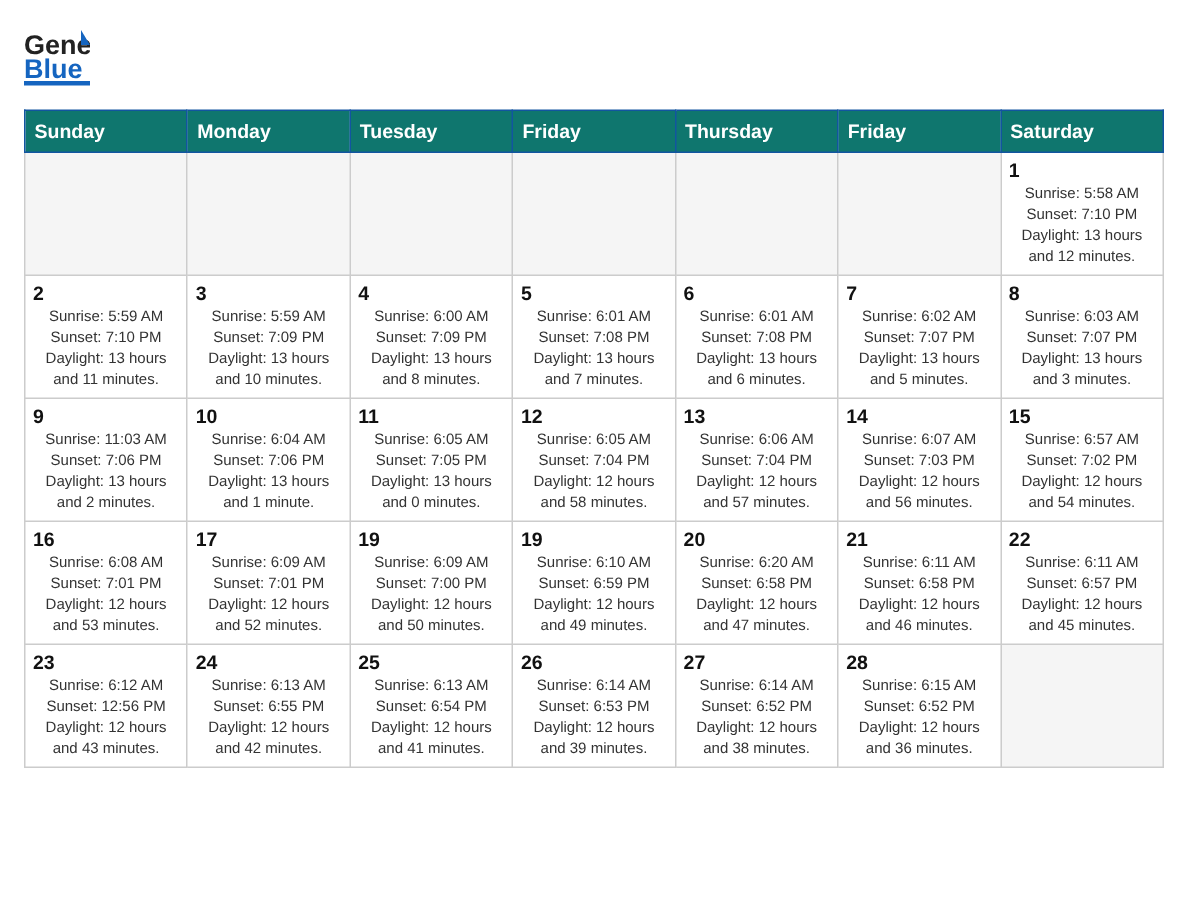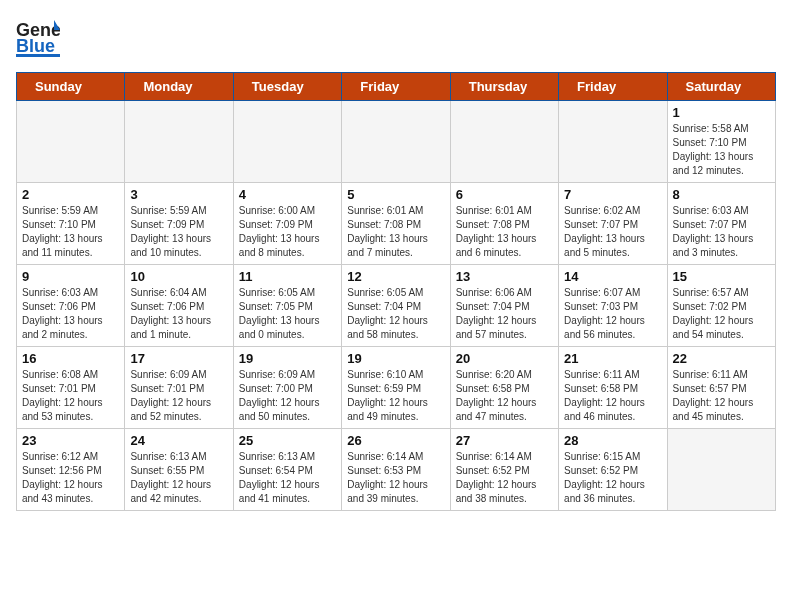--- a/index.html
+++ b/index.html
@@ -32,24 +32,24 @@
     .title-block h2 {
       font-size: 16px;
       font-weight: normal;
       color: #444;
     }
     .calendar {
       width: 100%;
       border-collapse: collapse;
     }
     .calendar th {
-      background: #c2410c;
+      background: #0f766e;
       color: #fff;
       text-align: left;
-      padding: 6px 18px;
+      padding: 6px 6px;
       font-size: 13px;
       font-weight: bold;
       border: 1px solid #1255a0;
     }
     .calendar td {
       border: 1px solid #ccc;
       vertical-align: top;
       padding: 4px 5px;
       width: 108px;
       min-height: 80px;
@@ -64,20 +64,21 @@
       font-size: 13px;
       font-weight: bold;
       color: #111;
       display: block;
       margin-bottom: 2px;
     }
     .day-info {
       font-size: 10px;
       color: #333;
       line-height: 1.4;
+      text-align: center;
     }
     .logo-wrapper {
       display: flex;
       align-items: center;
       gap: 2px;
     }
   </style>
 </head>
 <body>
 
@@ -175,21 +176,21 @@
           <span class="day-num">8</span>
           <div class="day-info">Sunrise: 6:03 AM
 Sunset: 7:07 PM
 Daylight: 13 hours
 and 3 minutes.</div>
         </td>
       </tr>
       <tr>
         <td>
           <span class="day-num">9</span>
-          <div class="day-info">Sunrise: 6:03 AM
+          <div class="day-info">Sunrise: 11:03 AM
 Sunset: 7:06 PM
 Daylight: 13 hours
 and 2 minutes.</div>
         </td>
         <td>
           <span class="day-num">10</span>
           <div class="day-info">Sunrise: 6:04 AM
 Sunset: 7:06 PM
 Daylight: 13 hours
 and 1 minute.</div>

